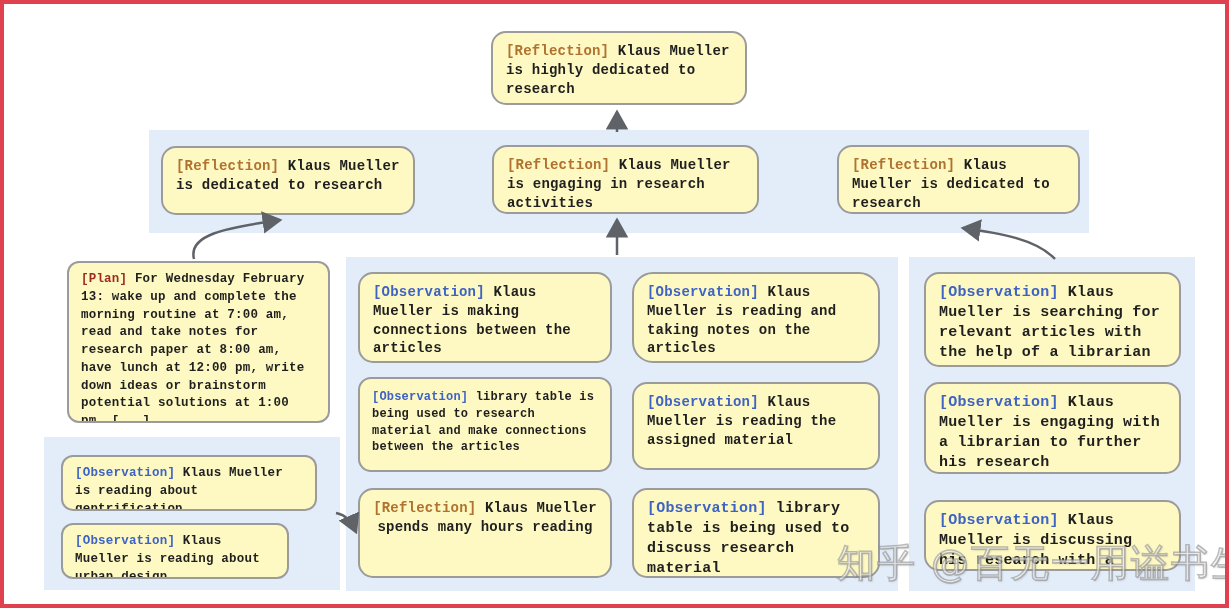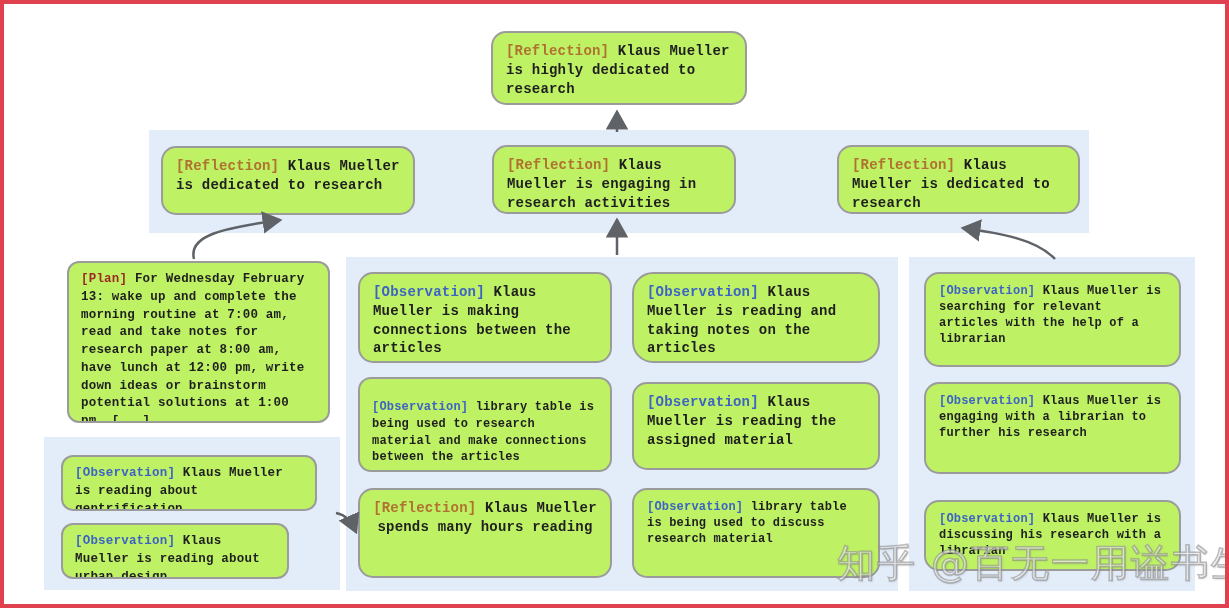--- a/index.html
+++ b/index.html
@@ -12,36 +12,36 @@
     overflow:hidden;
     font-family:"Liberation Mono","DejaVu Sans Mono",monospace;
   }
   .panel{
     position:absolute;
     background:#e3edfa;
     z-index:1;
   }
   .node{
     position:absolute;
-    background:#bef264;
+    background:#fef9c3;
     border:2.5px solid #9b9b9b;
     border-radius:15px;
     box-sizing:border-box;
     padding:9px 13px;
     font-weight:700;
     font-size:14px;
     line-height:1.34;
     color:#1f1f1f;
     z-index:2;
     overflow:hidden;
     letter-spacing:0.2px;
   }
   .node.sm{font-size:12.5px;border-radius:12px;padding:8px 12px;line-height:1.42;}
-  .node.xs{font-size:12px;border-radius:13px;padding:20px 12px;line-height:1.4;}
-  .node.md{font-size:12px;}
+  .node.xs{font-size:12px;border-radius:13px;padding:10px 12px;line-height:1.4;}
+  .node.md{font-size:15px;}
   .tag{font-weight:700;}
   .tag.refl{color:#b0722f;}
   .tag.obs{color:#3d63c4;}
   .tag.plan{color:#9c2a21;}
   #arrows{
     position:absolute;left:0;top:0;z-index:5;pointer-events:none;
   }
   #watermark{
     position:absolute;
     left:833px;top:534px;
@@ -81,21 +81,21 @@
 
   <div class="node" style="left:487px;top:27px;width:256px;height:74px;">
     <span class="tag refl">[Reflection]</span>
     <span class="body">Klaus Mueller is highly dedicated to research</span>
   </div>
 
   <div class="node" style="left:157px;top:142px;width:254px;height:69px;">
     <span class="tag refl">[Reflection]</span>
     <span class="body">Klaus Mueller is dedicated to research</span>
   </div>
-  <div class="node" style="left:488px;top:141px;width:244px;height:69px;">
+  <div class="node" style="left:488px;top:141px;width:267px;height:69px;">
     <span class="tag refl">[Reflection]</span>
     <span class="body">Klaus Mueller is engaging in research activities</span>
   </div>
   <div class="node" style="left:833px;top:141px;width:243px;height:69px;">
     <span class="tag refl">[Reflection]</span>
     <span class="body">Klaus Mueller is dedicated to research</span>
   </div>
 
   <div class="node sm" style="left:63px;top:257px;width:263px;height:162px;">
     <span class="tag plan">[Plan]</span>

